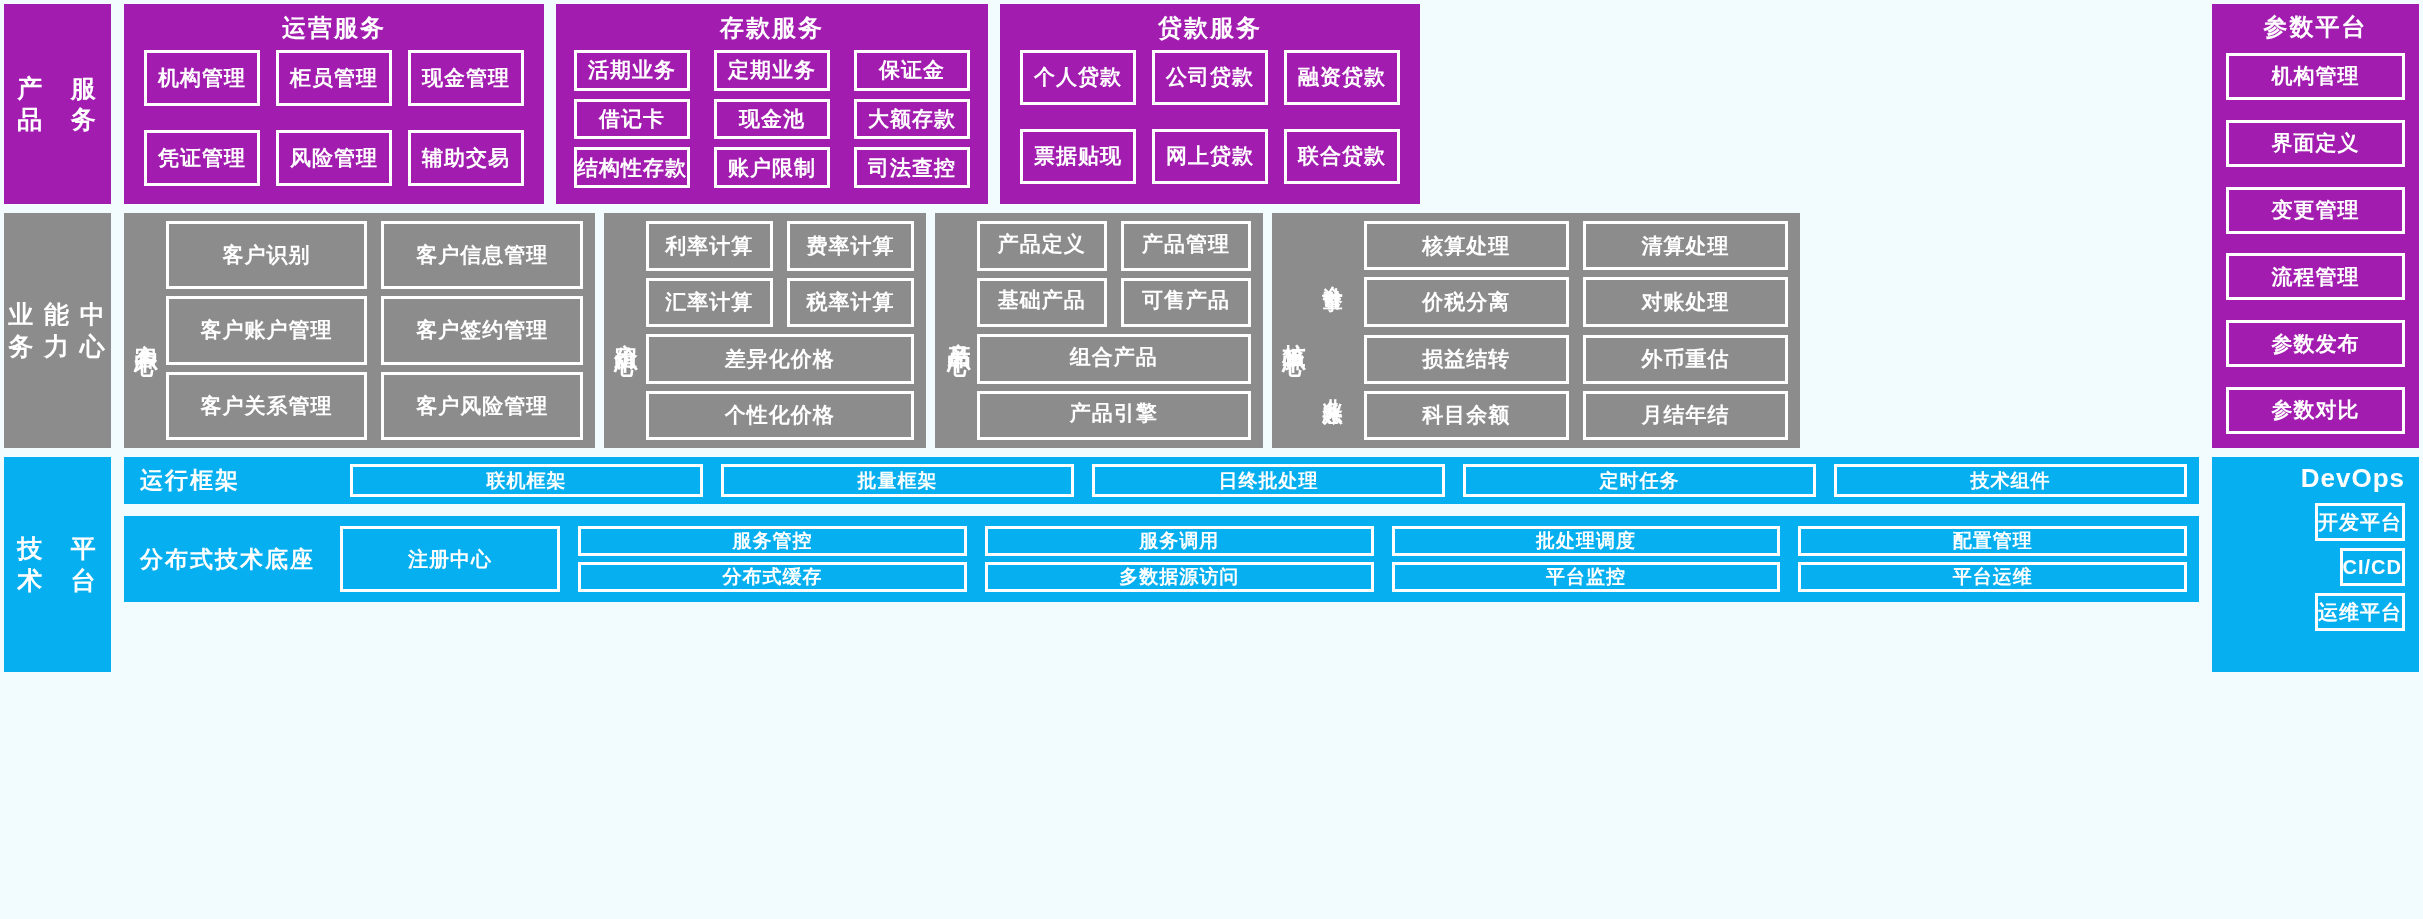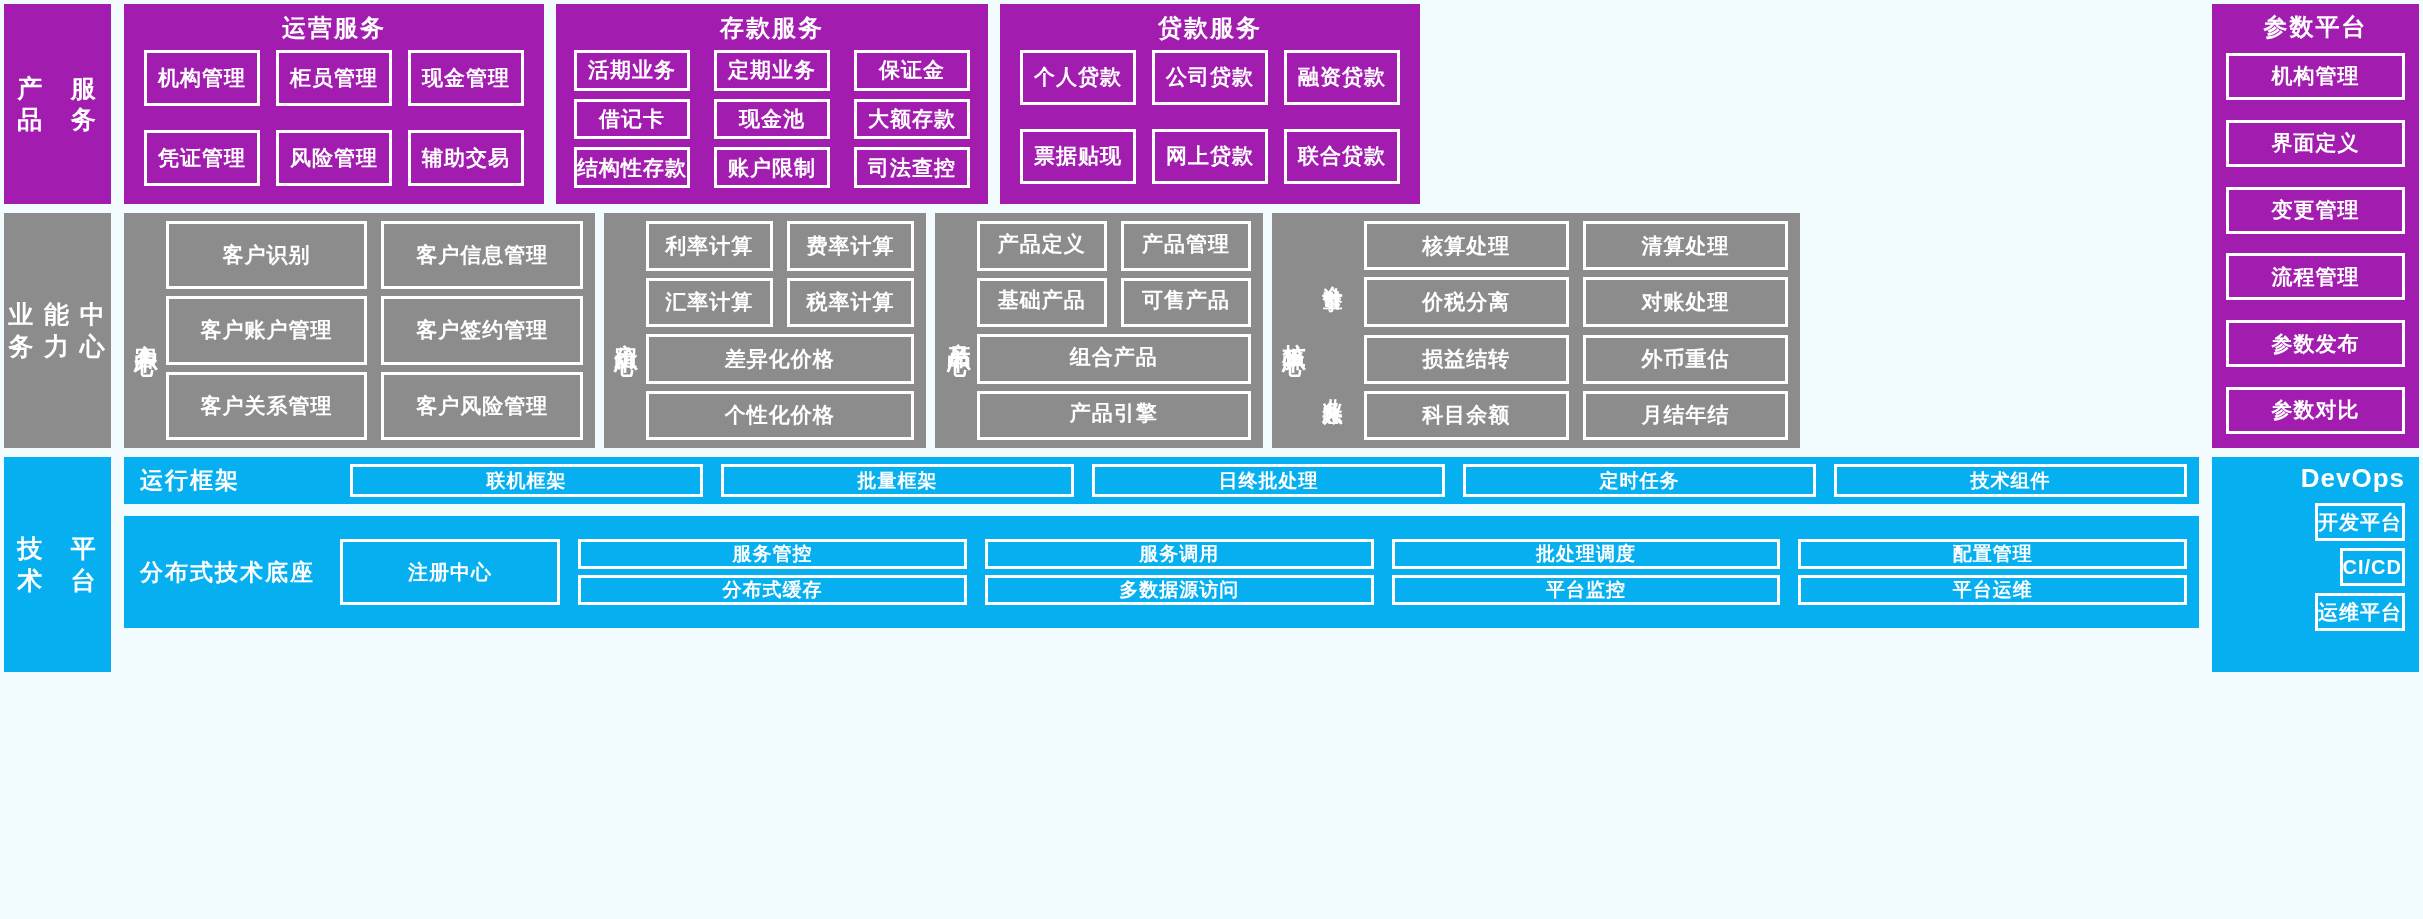--- a/index.html
+++ b/index.html
@@ -234,21 +234,21 @@
   #run-band { height: 47px; }
   #run-band .tech-band-label { width: 210px; font-family: Liberation Serif, serif; }
   #run-items {
     flex: 1;
     display: grid;
     grid-template-columns: repeat(5, 1fr);
     gap: 18px;
   }
   #run-items .box { height: 33px; font-size: 19px; }
 
-  #base-band { height: 112px; }
+  #base-band { height: 86px; }
   #base-band .tech-band-label { width: 200px; }
   #base-reg {
     width: 220px;
     height: 66px;
     flex: none;
     margin-right: 18px;
     font-size: 20px;
   }
   #base-items {
     flex: 1;

